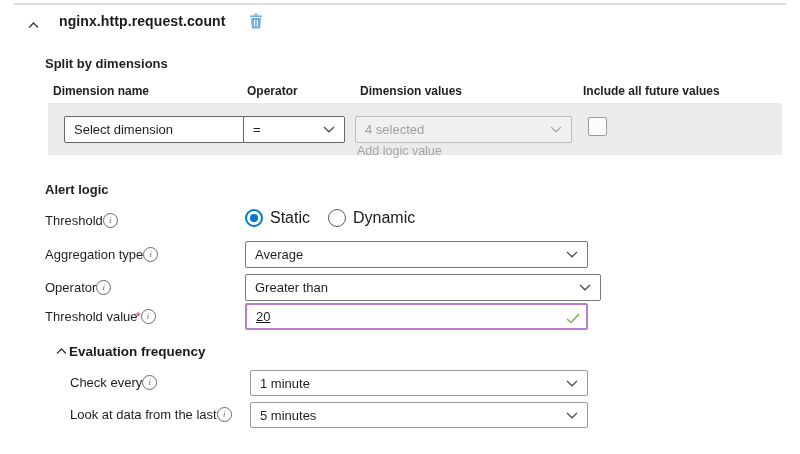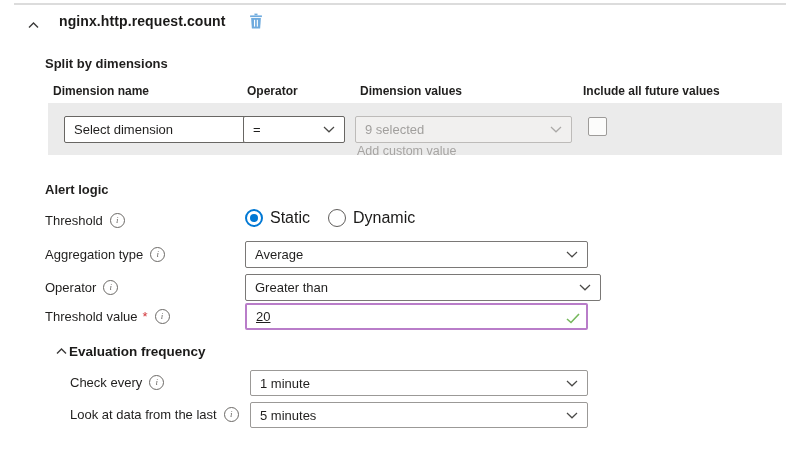--- a/index.html
+++ b/index.html
@@ -37,21 +37,21 @@
   .dd-op{left:195px;top:13px;width:102px;}
   .dd-val{left:307px;top:13px;width:217px;}
 
   .checkbox{
     position:absolute;left:540px;top:14px;width:19px;height:19px;background:#fcfcfb;
     border:1px solid #9d9b99;border-radius:2px;box-sizing:border-box;cursor:pointer;
   }
   .add-custom{position:absolute;left:309px;top:41px;font-size:12.5px;color:#a6a4a2;cursor:pointer;}
 
   
-  .row-label{position:absolute;left:45px;display:flex;align-items:center;gap:7px;font-size:13px;color:#201f1e;}
+  .row-label{position:absolute;left:45px;display:flex;align-items:center;font-size:13px;color:#201f1e;}
   .row-label.indent{left:70px;}
   .info{
     display:inline-flex;align-items:center;justify-content:center;width:13px;height:13px;
     border:1px solid #6b6966;border-radius:50%;font-size:9px;line-height:1;color:#6b6966;
     font-family:"Liberation Serif",serif;font-style:italic;cursor:pointer;flex:0 0 auto;
   }
   .req{color:#d13438;font-size:13px;margin-left:-2px;}
 
   .radio-group{position:absolute;left:245px;top:209px;display:flex;align-items:center;gap:18px;}
   .radio-opt{display:flex;align-items:center;gap:7px;cursor:pointer;font-size:16px;}
@@ -121,27 +121,27 @@
           <polyline points="1,1 6,5.8 11,1" fill="none" stroke="#4a4947" stroke-width="1.2"></polyline>
         </svg>
     </div>
     <div class="dd dd-op">
       <span>=</span>
       <svg class="caret" width="12" height="7" viewBox="0 0 12 7">
           <polyline points="1,1 6,5.8 11,1" fill="none" stroke="#4a4947" stroke-width="1.2"></polyline>
         </svg>
     </div>
     <div class="dd dd-val disabled">
-      <span>9 selected</span>
+      <span>4 selected</span>
       <svg class="caret" width="12" height="7" viewBox="0 0 12 7">
           <polyline points="1,1 6,5.8 11,1" fill="none" stroke="#aba9a7" stroke-width="1.2"></polyline>
         </svg>
     </div>
     <div class="checkbox"></div>
-    <div class="add-custom">Add custom value</div>
+    <div class="add-custom">Add logic value</div>
   </div>
 
   <div class="section-title alert-title">Alert logic</div>
 
   <div class="row-label lbl-threshold">
     <span>Threshold</span>
     <span class="info">i</span>
   </div>
   <div class="radio-group">
     <span class="radio-opt">

